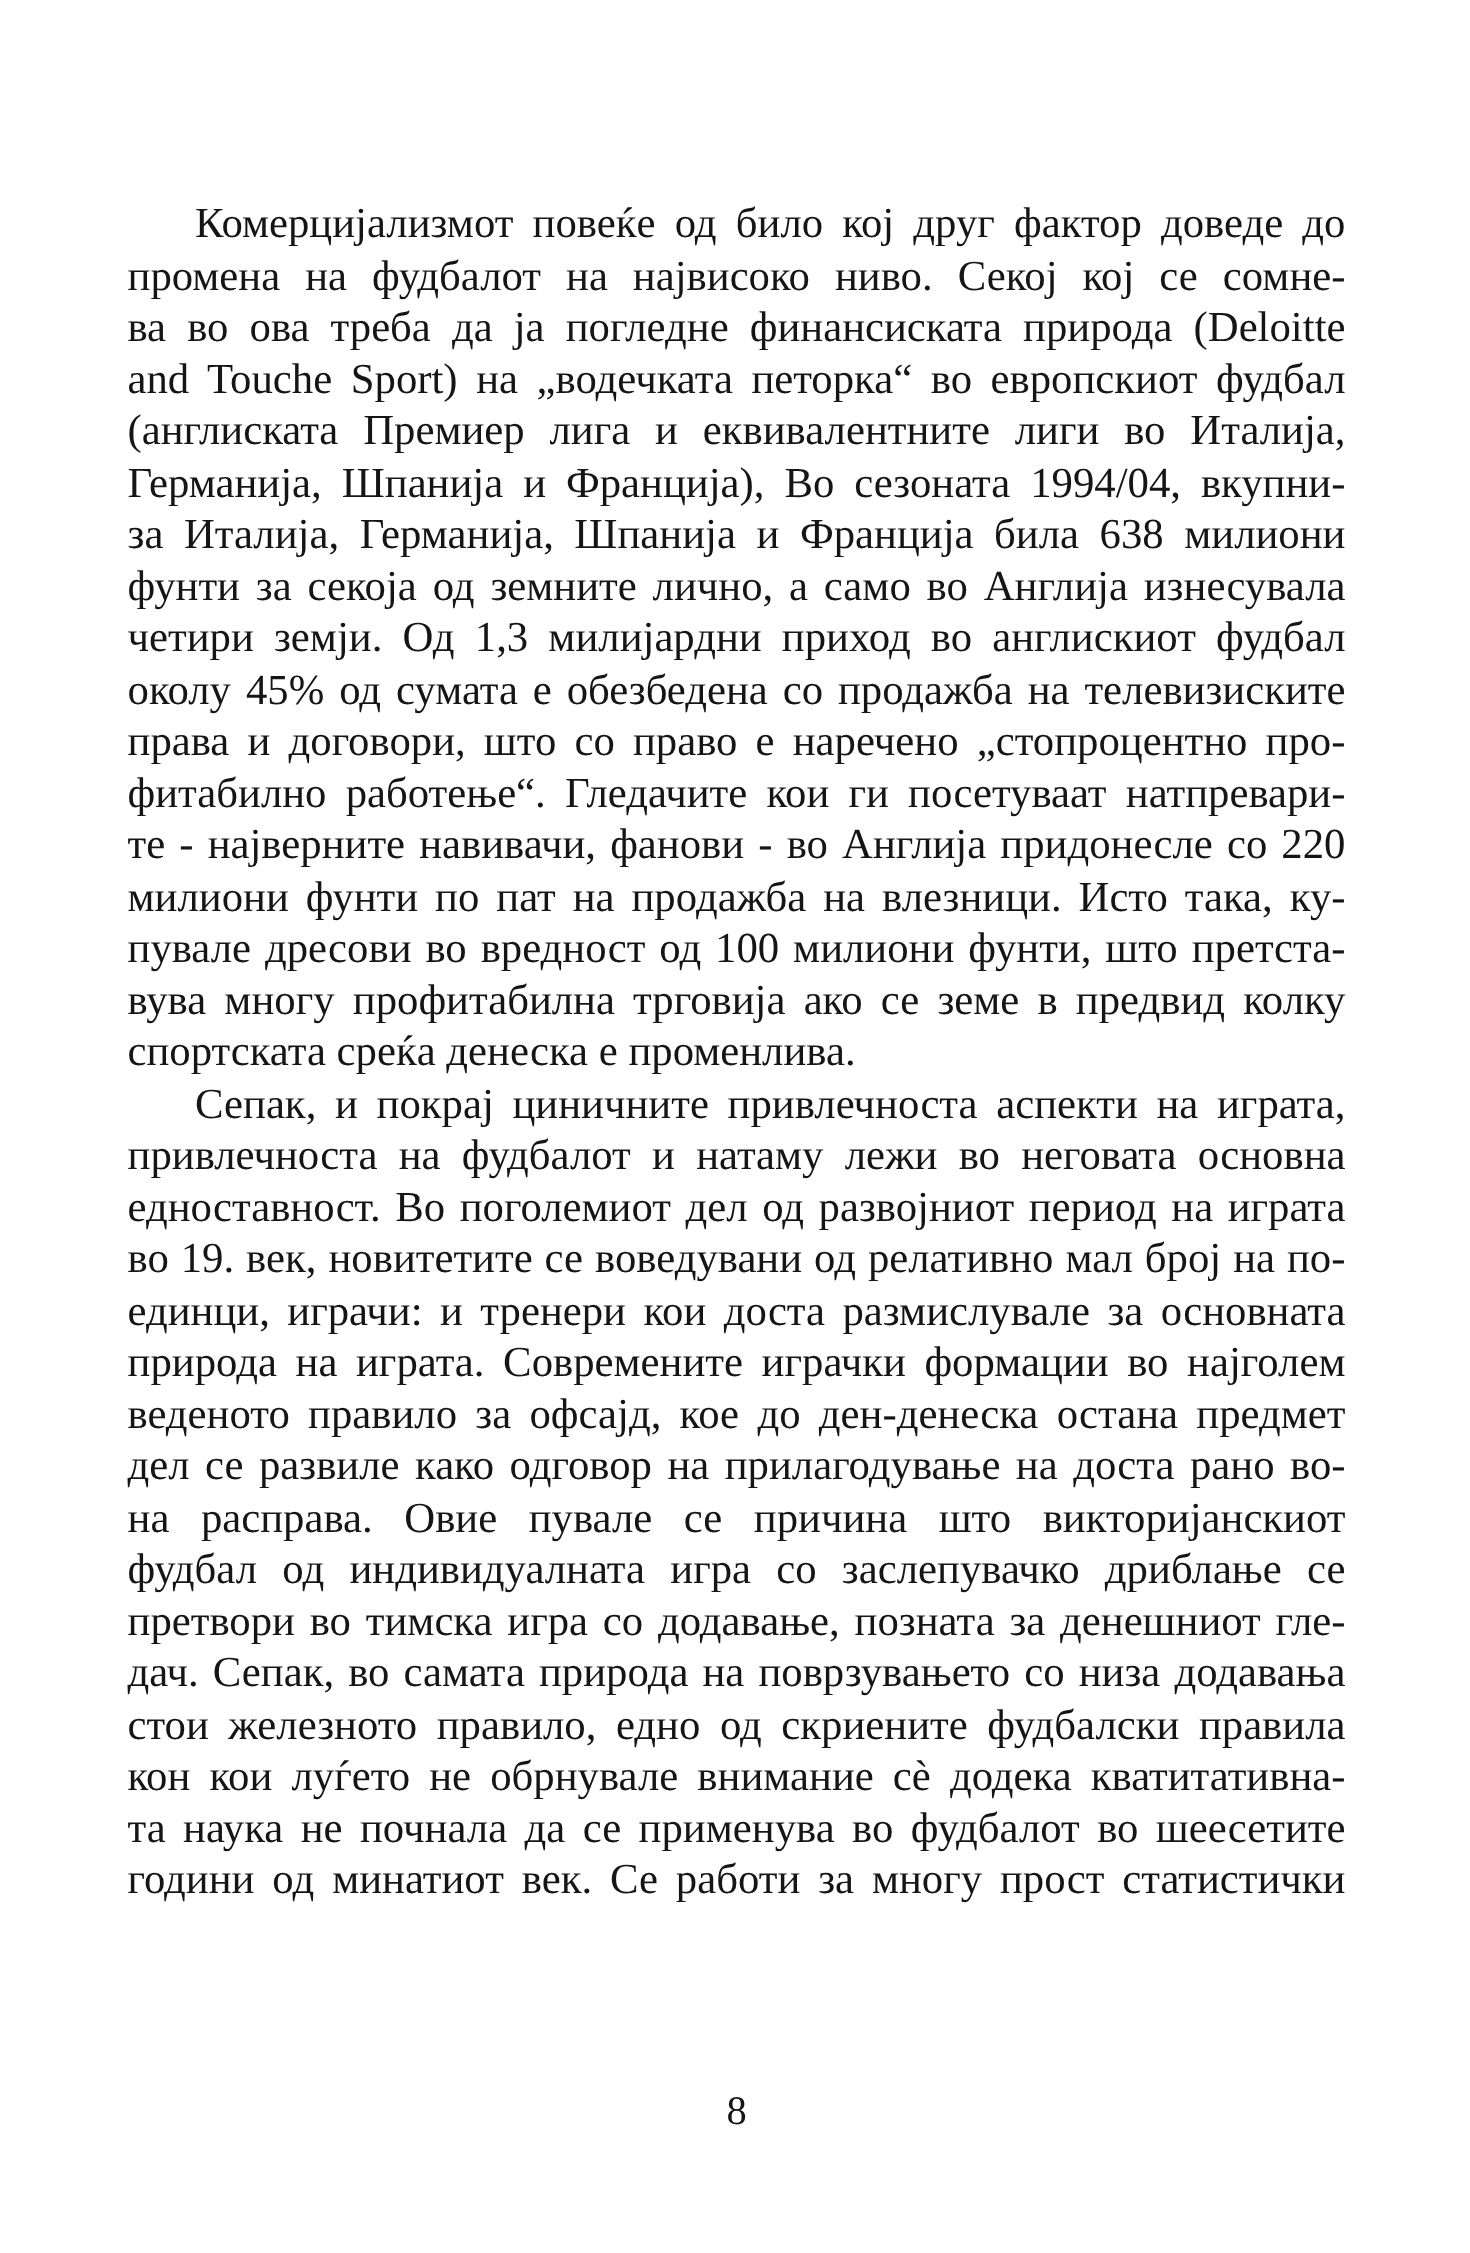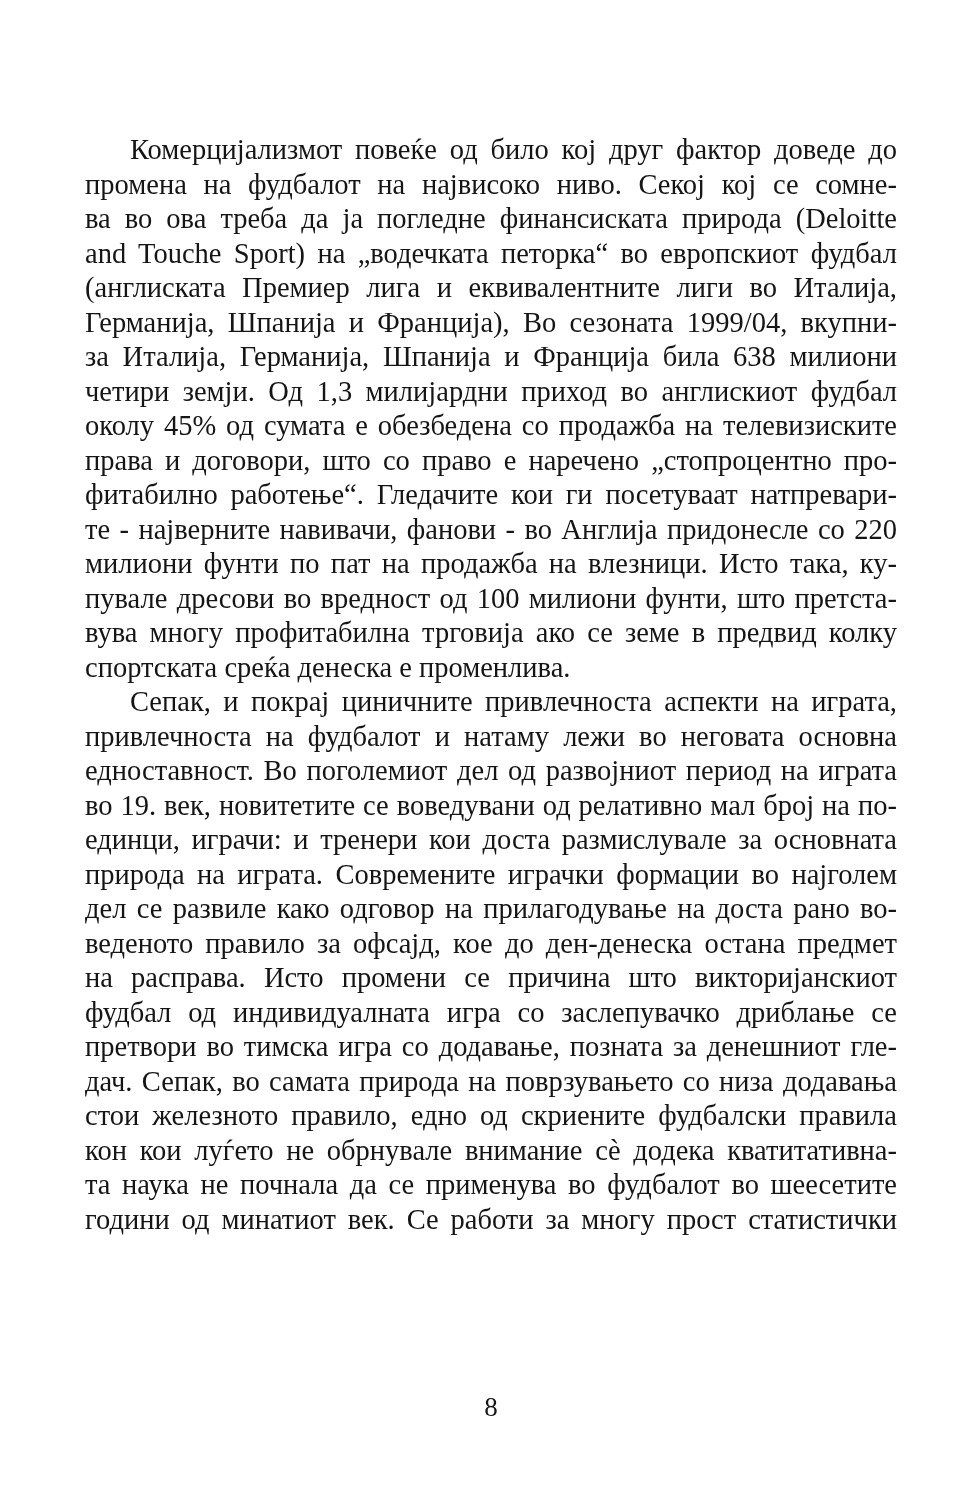--- a/index.html
+++ b/index.html
@@ -54,43 +54,44 @@
 
 <div class="page">
   <div class="text-block">
 
     <div>
       <div class="line indent">Комерцијализмот повеќе од било кој друг фактор доведе до</div>
       <div class="line">промена на фудбалот на највисоко ниво. Секој кој се сомне-</div>
       <div class="line">ва во ова треба да ја погледне финансиската природа (Deloitte</div>
       <div class="line">and Touche Sport) на „водечката петорка“ во европскиот фудбал</div>
       <div class="line">(англиската Премиер лига и еквивалентните лиги во Италија,</div>
-      <div class="line">Германија, Шпанија и Франција), Во сезоната 1999/04, вкупни-</div>
+      <div class="line">Германија, Шпанија и Франција), Во сезоната 1994/04, вкупни-</div>
       <div class="line">за Италија, Германија, Шпанија и Франција била 638 милиони</div>
+      <div class="line">фунти за секоја од земните лично, а само во Англија изнесувала</div>
       <div class="line">четири земји. Од 1,3 милијардни приход во англискиот фудбал</div>
       <div class="line">околу 45% од сумата е обезбедена со продажба на телевизиските</div>
       <div class="line">права и договори, што со право е наречено „стопроцентно про-</div>
       <div class="line">фитабилно работење“. Гледачите кои ги посетуваат натпревари-</div>
       <div class="line">те - најверните навивачи, фанови - во Англија придонесле со 220</div>
       <div class="line">милиони фунти по пат на продажба на влезници. Исто така, ку-</div>
       <div class="line">пувале дресови во вредност од 100 милиони фунти, што претста-</div>
       <div class="line">вува многу профитабилна трговија ако се земе в предвид колку</div>
       <div class="line last">спортската среќа денеска е променлива.</div>
     </div>
 
     <div>
       <div class="line indent">Сепак, и покрај циничните привлечноста аспекти на играта,</div>
       <div class="line">привлечноста на фудбалот и натаму лежи во неговата основна</div>
       <div class="line">едноставност. Во поголемиот дел од развојниот период на играта</div>
       <div class="line">во 19. век, новитетите се воведувани од релативно мал број на по-</div>
       <div class="line">единци, играчи: и тренери кои доста размислувале за основната</div>
       <div class="line">природа на играта. Современите играчки формации во најголем</div>
+      <div class="line">веденото правило за офсајд, кое до ден-денеска остана предмет</div>
       <div class="line">дел се развиле како одговор на прилагодување на доста рано во-</div>
-      <div class="line">веденото правило за офсајд, кое до ден-денеска остана предмет</div>
-      <div class="line">на расправа. Исто промени се причина што викторијанскиот</div>
+      <div class="line">на расправа. Овие пувале се причина што викторијанскиот</div>
       <div class="line">фудбал од индивидуалната игра со заслепувачко дриблање се</div>
       <div class="line">претвори во тимска игра со додавање, позната за денешниот гле-</div>
       <div class="line">дач. Сепак, во самата природа на поврзувањето со низа додавања</div>
       <div class="line">стои железното правило, едно од скриените фудбалски правила</div>
       <div class="line">кон кои луѓето не обрнувале внимание сè додека кватитативна-</div>
       <div class="line">та наука не почнала да се применува во фудбалот во шеесетите</div>
       <div class="line">години од минатиот век. Се работи за многу прост статистички</div>
     </div>
 
   </div>

